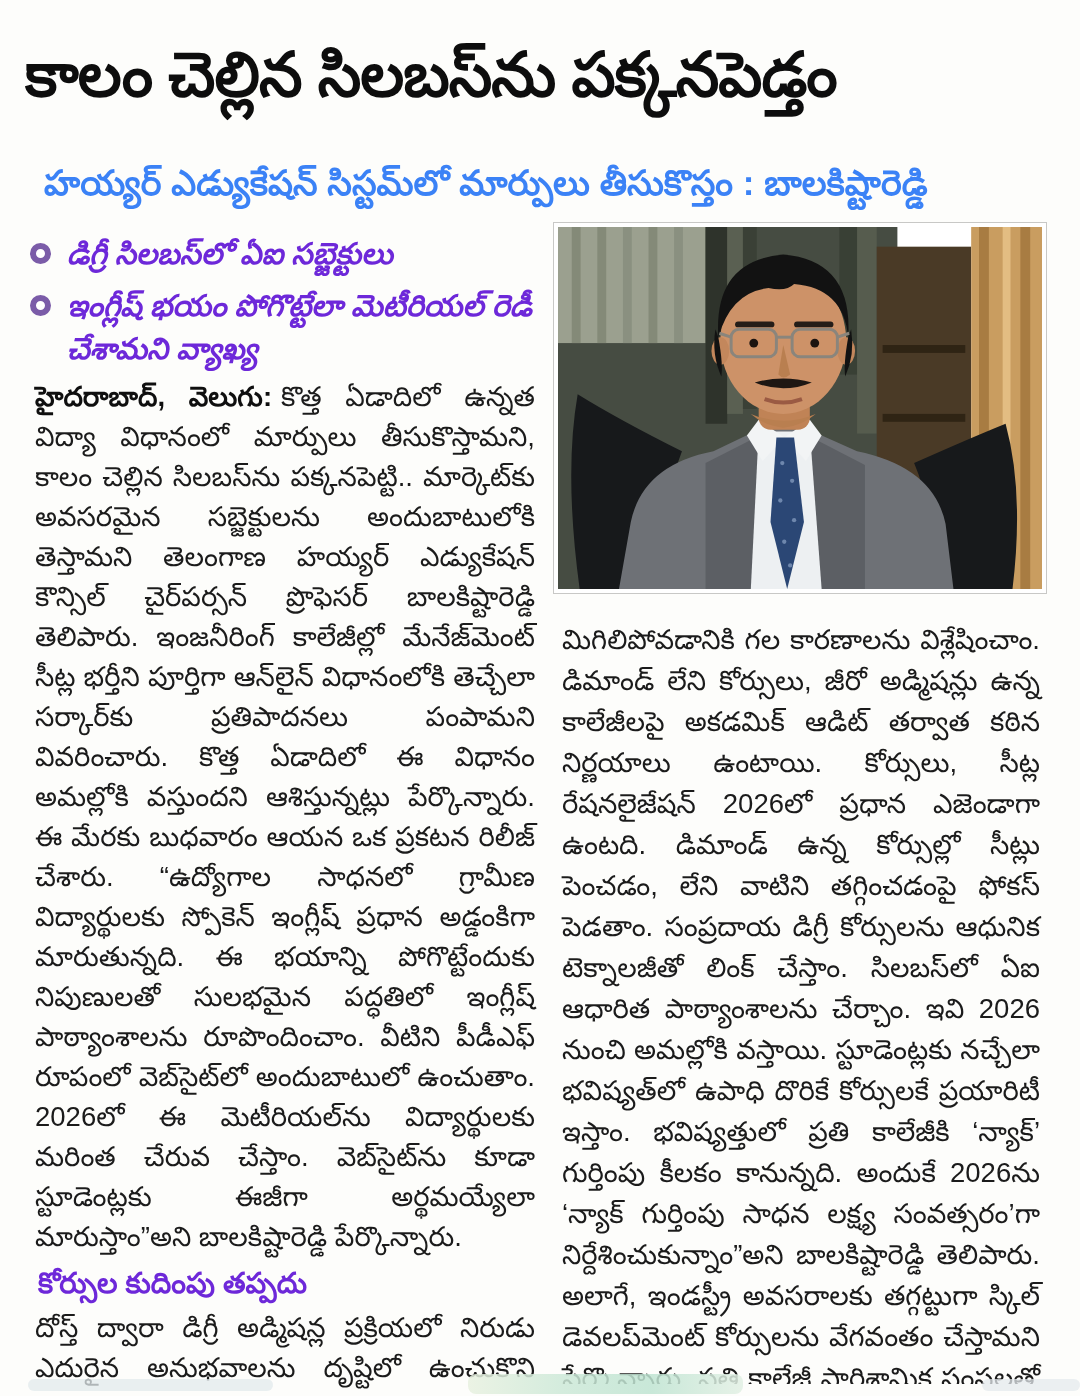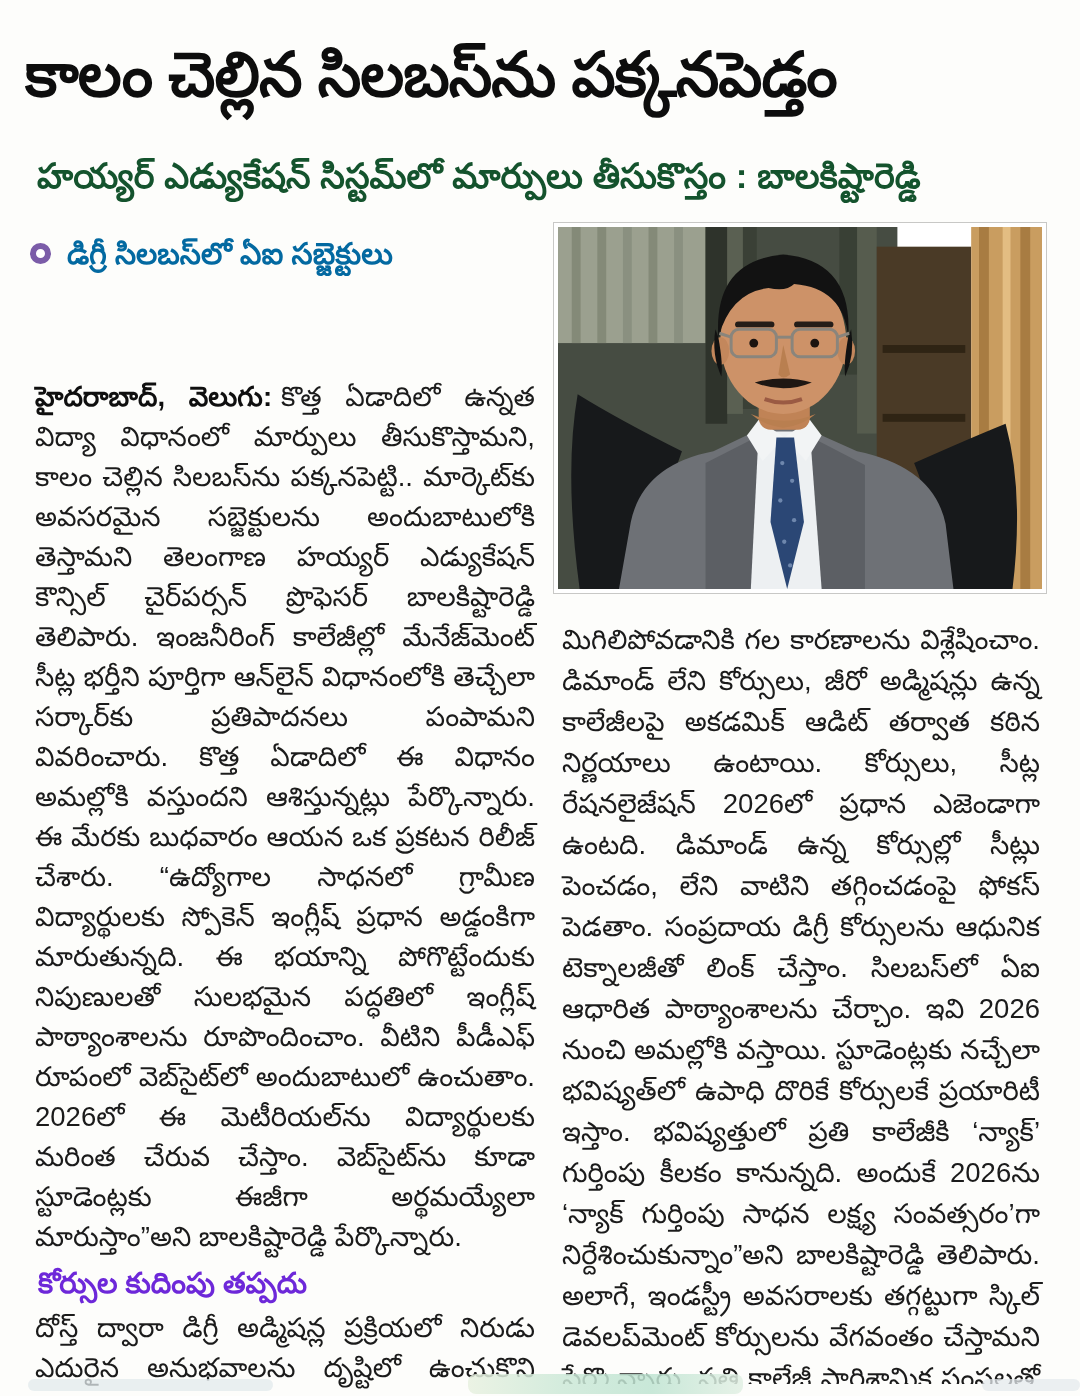--- a/index.html
+++ b/index.html
@@ -8,31 +8,31 @@
     background:#fdfdfb;
     font-family:"Liberation Sans", sans-serif;
   }
   .headline{
     position:absolute;left:25px;top:16px;width:1016px;height:122px;
     font-size:62px;line-height:118px;font-weight:800;color:#0d0d0d;
     white-space:nowrap;overflow:hidden;margin:0;letter-spacing:-1px;
   }
   .subheadline{
     position:absolute;left:32px;top:138px;width:940px;height:68px;
-    font-size:35px;line-height:66px;font-weight:700;color:#14532d;
-    white-space:nowrap;overflow:hidden;margin:5px;
+    font-size:35px;line-height:66px;font-weight:700;color:#3b82f6;
+    white-space:nowrap;overflow:hidden;margin:12px;
   }
   .bullets{position:absolute;left:30px;top:232px;width:512px;}
   .bullet-row{display:flex;gap:16px;margin-bottom:8px;align-items:flex-start;}
   .bullet-ring{
     width:21px;height:21px;border:6px solid #7b5ca8;border-radius:50%;
     box-sizing:border-box;flex:none;margin-top:11px;background:#fff;
   }
   .bullet-text{
-    font-size:30px;font-weight:700;color:#0369a1;line-height:1.45;
+    font-size:30px;font-weight:700;color:#6d28d9;line-height:1.45;font-style:italic;
   }
   .left-body{
     position:absolute;left:28px;top:370px;width:514px;height:1022px;
     font-size:27.5px;line-height:40px;text-align:justify;color:#1b1b1b;
     overflow:hidden;
   }
   .left-body p,.right-body p{margin:7px;}
   .dateline{font-weight:800;color:#0f0f0f;margin-right:9px;}
   .section-heading{
     font-weight:800;font-size:29px;color:#6d28d9;
@@ -59,20 +59,24 @@
 <body>
 
 <h1 class="headline">కాలం చెల్లిన సిలబస్‌ను పక్కనపెడ్తం</h1>
 
 <h2 class="subheadline">హయ్యర్ ఎడ్యుకేషన్ సిస్టమ్‌లో మార్పులు తీసుకొస్తం : బాలకిష్టారెడ్డి</h2>
 
 <div class="bullets">
   <div class="bullet-row">
     <span class="bullet-ring"></span>
     <span class="bullet-text">డిగ్రీ సిలబస్‌లో ఏఐ సబ్జెక్టులు</span>
+  </div>
+  <div class="bullet-row">
+    <span class="bullet-ring"></span>
+    <span class="bullet-text">ఇంగ్లీష్ భయం పోగొట్టేలా మెటీరియల్ రెడీ చేశామని వ్యాఖ్య</span>
   </div>
 </div>
 
 <div class="left-body">
   <p class="para"><span class="dateline">హైదరాబాద్, వెలుగు:</span><span>కొత్త ఏడాదిలో ఉన్నత విద్యా విధానంలో మార్పులు తీసుకొస్తామని, కాలం చెల్లిన సిలబస్‌ను పక్కనపెట్టి.. మార్కెట్‌కు అవసరమైన సబ్జెక్టులను అందుబాటులోకి తెస్తామని తెలంగాణ హయ్యర్ ఎడ్యుకేషన్ కౌన్సిల్ చైర్‌పర్సన్ ప్రొఫెసర్ బాలకిష్టారెడ్డి తెలిపారు. ఇంజనీరింగ్ కాలేజీల్లో మేనేజ్‌మెంట్ సీట్ల భర్తీని పూర్తిగా ఆన్‌లైన్ విధానంలోకి తెచ్చేలా సర్కార్‌కు ప్రతిపాదనలు పంపామని వివరించారు. కొత్త ఏడాదిలో ఈ విధానం అమల్లోకి వస్తుందని ఆశిస్తున్నట్లు పేర్కొన్నారు. ఈ మేరకు బుధవారం ఆయన ఒక ప్రకటన రిలీజ్ చేశారు. “ఉద్యోగాల సాధనలో గ్రామీణ విద్యార్థులకు స్పోకెన్ ఇంగ్లీష్ ప్రధాన అడ్డంకిగా మారుతున్నది. ఈ భయాన్ని పోగొట్టేందుకు నిపుణులతో సులభమైన పద్ధతిలో ఇంగ్లీష్ పాఠ్యాంశాలను రూపొందించాం. వీటిని పీడీఎఫ్ రూపంలో వెబ్‌సైట్‌లో అందుబాటులో ఉంచుతాం. 2026లో ఈ మెటీరియల్‌ను విద్యార్థులకు మరింత చేరువ చేస్తాం. వెబ్‌సైట్‌ను కూడా స్టూడెంట్లకు ఈజీగా అర్థమయ్యేలా మారుస్తాం”అని బాలకిష్టారెడ్డి పేర్కొన్నారు.</span></p>
   <h3 class="section-heading">కోర్సుల కుదింపు తప్పదు</h3>
   <p class="para">దోస్త్ ద్వారా డిగ్రీ అడ్మిషన్ల ప్రక్రియలో నిరుడు ఎదురైన అనుభవాలను దృష్టిలో ఉంచుకొని రేషనలైజేషన్ చేపడుతున్నట్లు బాలకిష్టారెడ్డి చెప్పారు. “సీట్లు</p>
 </div>
 
 <div class="photo-frame">

